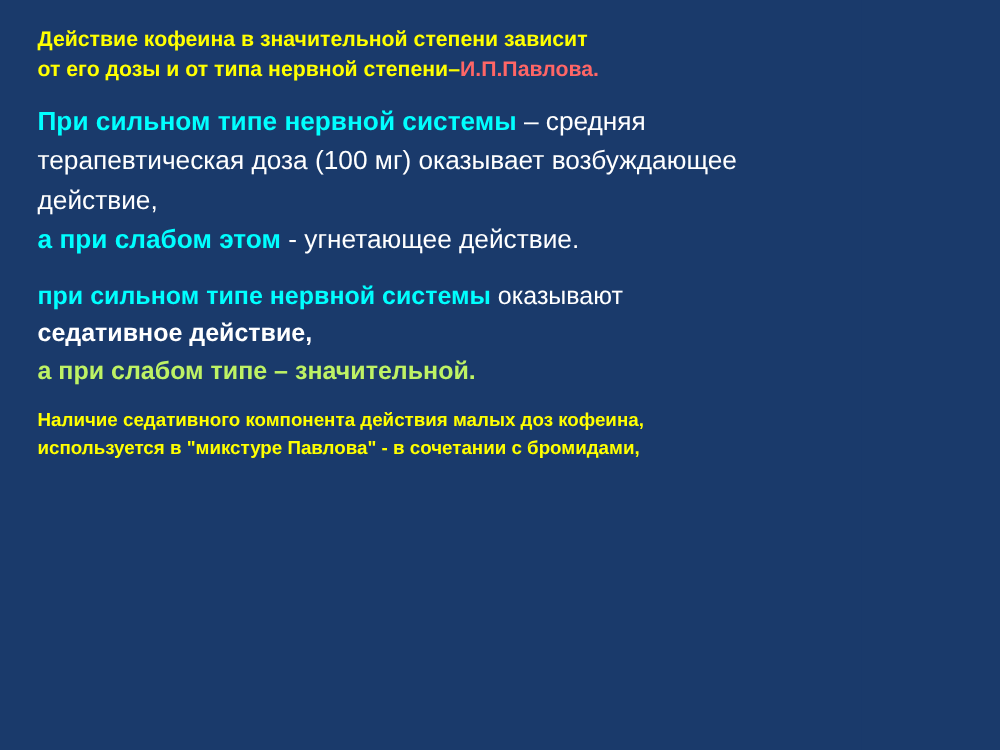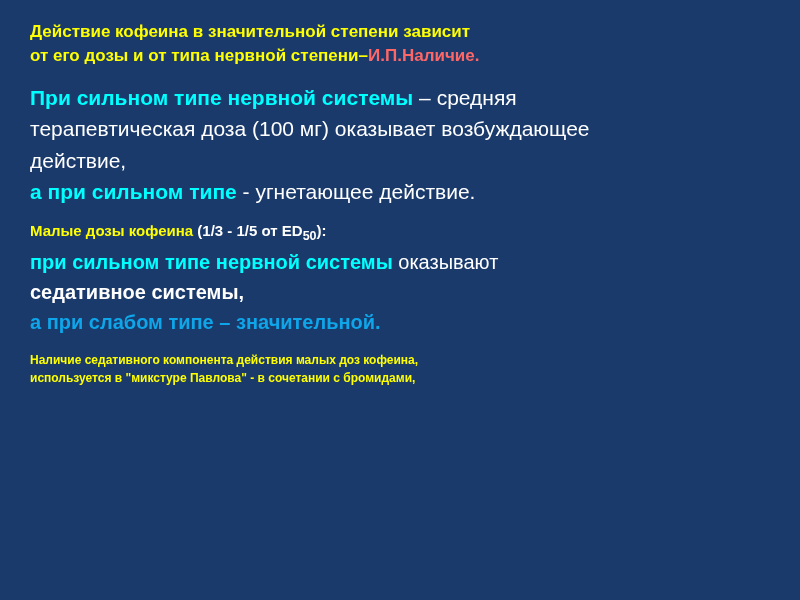--- a/index.html
+++ b/index.html
@@ -80,52 +80,49 @@
       font-weight: bold;
     }
 
     .small-doses-body .highlight-bold-white {
       font-weight: bold;
       color: #ffffff;
     }
 
     .small-doses-body .highlight-bold-yellow {
       font-weight: bold;
-      color: #0ea5e9;
+      color: #bef264;
     }
 
     .section-last {
       color: #ffff00;
-      font-size: 12px;
+      font-size: 15px;
       font-weight: bold;
       line-height: 1.5;
     }
   </style>
 </head>
 <body>
 
 <div class="slide-container">
 
   <div class="section-title">
     <span>Действие кофеина в значительной степени зависит</span><br>
-    <span>от его дозы и от типа нервной степени</span><span>–</span><span class="author">И.П.Наличие.</span>
+    <span>от его дозы и от типа нервной степени</span><span>–</span><span class="author">И.П.Павлова.</span>
   </div>
 
   <div class="section-body">
     <span class="highlight-blue">При сильном типе нервной системы</span><span> –  средняя терапевтическая доза (100 мг) оказывает возбуждающее действие,</span><br>
-    <span class="highlight-blue highlight-bold">а при сильном типе</span><span> - угнетающее действие.</span>
+    <span class="highlight-blue highlight-bold">а при слабом этом</span><span> - угнетающее действие.</span>
   </div>
 
   <div class="section-small-doses">
-    <div class="small-doses-title">
-      <span>Малые дозы кофеина</span><span class="normal-color"> (1/3 - 1/5 от ED</span><span class="normal-color"><sub>50</sub></span><span class="normal-color">):</span>
-    </div>
     <div class="small-doses-body">
       <span class="highlight-blue">при сильном типе нервной системы</span><span> оказывают</span><br>
-      <span class="highlight-bold-white">седативное системы,</span><br>
+      <span class="highlight-bold-white">седативное действие,</span><br>
       <span class="highlight-bold-yellow">а при слабом типе –</span><span class="highlight-bold-yellow">  значительной.</span>
     </div>
   </div>
 
   <div class="section-last">
     <span>Наличие седативного компонента действия малых доз кофеина,</span><br>
     <span>используется в "микстуре Павлова" - в сочетании с бромидами,</span><br>
   </div>
 
 </div>

